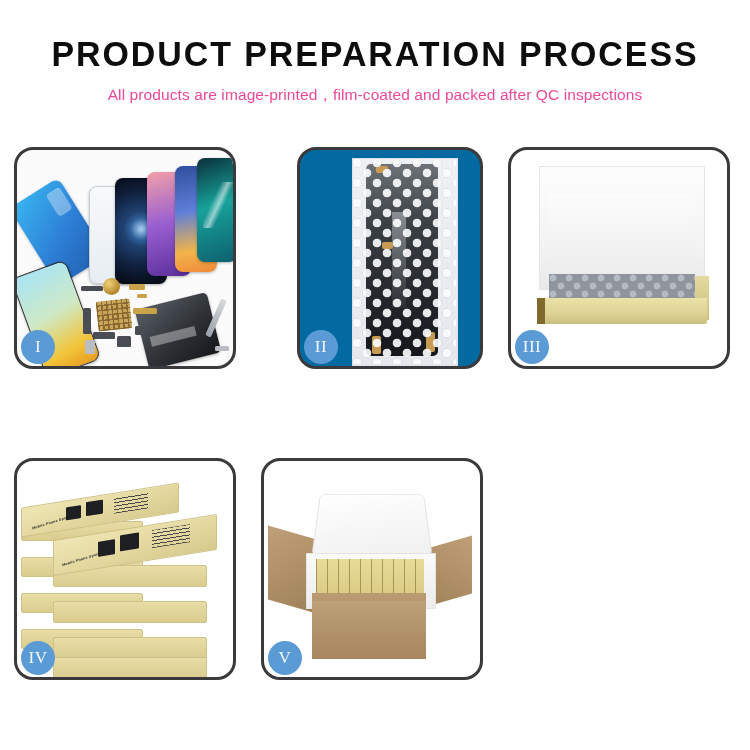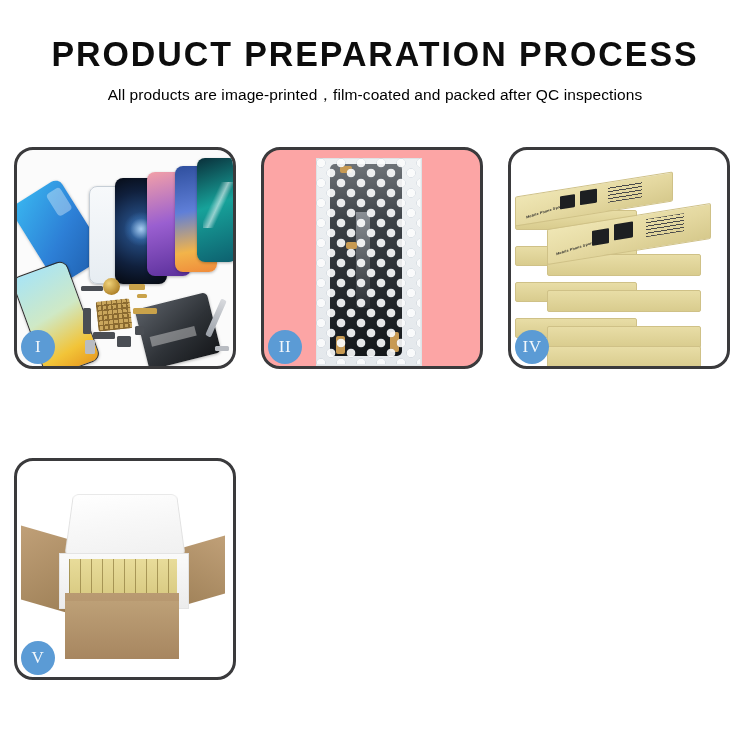--- a/index.html
+++ b/index.html
@@ -12,21 +12,21 @@
 
   
   .header{text-align:center;padding-top:36px;}
   .title{
     font-size:35px;font-weight:700;color:#0d0d0d;
     letter-spacing:2.0px;line-height:1;
     transform:scaleX(0.97);transform-origin:center;
     white-space:nowrap;
   }
   .subtitle{
-    margin-top:14px;font-size:15.5px;color:#000000;font-weight:400;
+    margin-top:14px;font-size:15.5px;color:#ec4899;font-weight:400;
     letter-spacing:0.1px;white-space:nowrap;
   }
 
   
   .grid{
     position:absolute;left:14px;top:147px;
     width:722px;
     display:grid;
     grid-template-columns:repeat(3,222px);
     grid-template-rows:repeat(2,222px);
@@ -126,21 +126,21 @@
       #c9a65c;
     transform:rotate(-6deg);border-radius:2px;
   }
   .tool{
     position:absolute;left:196px;top:148px;width:6px;height:40px;
     background:linear-gradient(180deg,#d8dade,#9aa0a8);
     transform:rotate(24deg);border-radius:2px;
   }
 
   
-  .p2{background:#fca5a5;}
+  .p2{background:#0369a1;margin-left:36px;}
   .bag{
     position:absolute;left:52px;top:8px;width:104px;height:206px;
     background:linear-gradient(180deg,#eef1f3 0%,#e4e8ec 100%);
     border:1px solid #dfe3e6;
   }
   .part2{
     position:absolute;left:66px;top:14px;width:72px;height:192px;
     background:linear-gradient(180deg,#6e7378 0%,#3c4146 30%,#23272b 70%,#14171a 100%);
     border-radius:5px;
   }
@@ -335,20 +335,30 @@
         <div class="flex-tab" style="left:76px;top:16px;width:12px;height:7px;"></div>
         <div class="flex-tab" style="left:82px;top:92px;width:11px;height:7px;"></div>
         <div class="flex-tab" style="left:72px;top:186px;width:9px;height:18px;"></div>
         <div class="flex-tab" style="left:126px;top:182px;width:9px;height:20px;"></div>
         <div class="bubbles2"></div>
         <div class="bubbles"></div>
       </div>
       <div class="badge">II</div>
     </div>
 
+    <div class="panel p3">
+      <div class="stage">
+        <div class="b3-lid"></div>
+        <div class="b3-foam"></div>
+        <div class="b3-items"></div>
+        <div class="b3-side"></div>
+        <div class="b3-front"></div>
+      </div>
+      <div class="badge">III</div>
+    </div>
 
     <div class="panel p4">
       <div class="stage">
 
         <div class="st st-side" style="left:4px;top:60px;width:120px;height:18px;"></div>
         <div class="st st-side" style="left:4px;top:96px;width:120px;height:18px;"></div>
         <div class="st st-side" style="left:4px;top:132px;width:120px;height:18px;"></div>
         <div class="st st-side" style="left:4px;top:168px;width:120px;height:18px;"></div>
 
         <div class="st st-top" style="left:4px;top:34px;width:156px;height:28px;transform:skewY(-9deg);">

